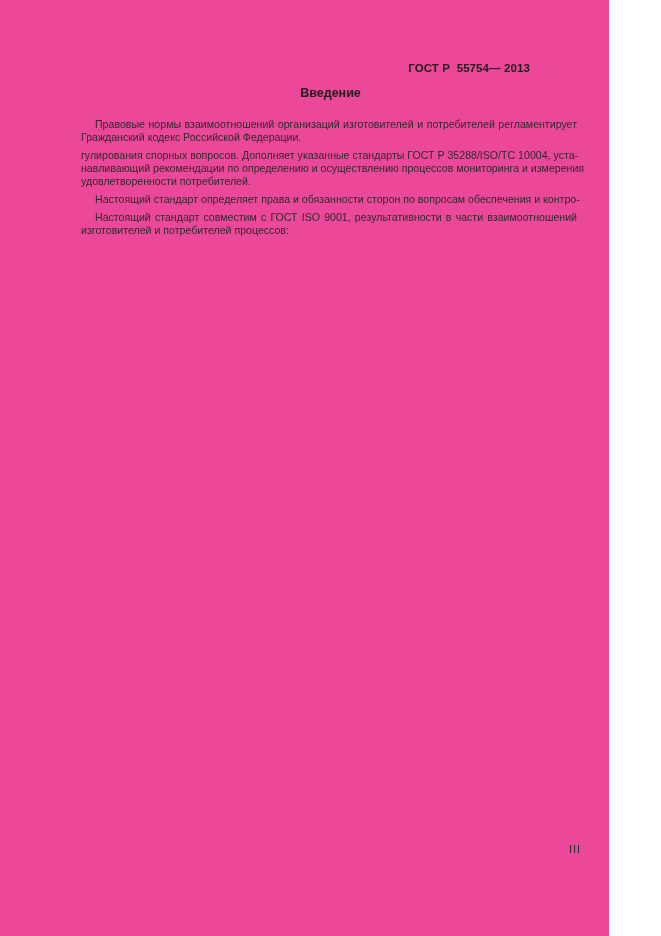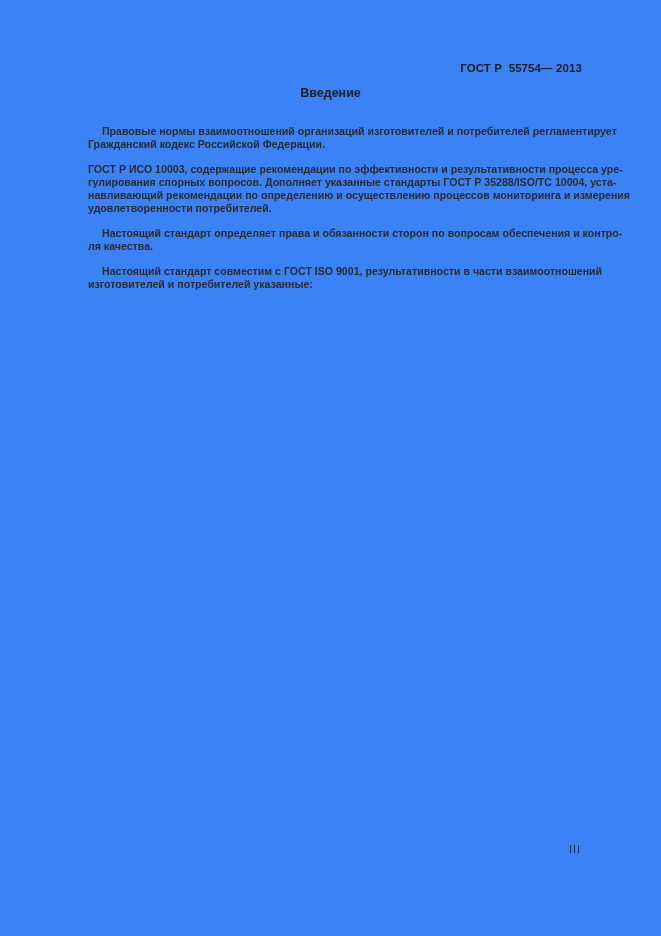--- a/index.html
+++ b/index.html
@@ -11,22 +11,22 @@
       width: 661px;
       height: 936px;
       position: relative;
       overflow: hidden;
       font-family: "Liberation Sans", "DejaVu Sans", sans-serif;
       color: #2a2a2a;
     }
     .page {
       position: absolute;
       left: 0; top: 0;
-      width: 661px; height: 936px;
-      background: #3b82f6;
+      width: 609px; height: 936px;
+      background: #ec4899;
     }
     .header-code {
       position: absolute;
       top: 62px;
       right: 79px;
       font-weight: bold;
       font-size: 11.5px;
       letter-spacing: 0.1px;
       color: #1e1e1e;
       white-space: pre;
@@ -44,24 +44,23 @@
     .body {
       position: absolute;
       top: 113px;
       left: 76px;
       width: 506px;
       font-size: 10.6px;
       line-height: 13px;
       color: #2b2b2b;
     }
     .para {
-      margin: 12px;
+      margin: 5px;
       text-align: justify;
       text-indent: 0;
-      font-weight: bold;
     }
     .line {
       display: block;
       white-space: nowrap;
       text-align: justify;
       text-align-last: justify;
       height: 13px;
     }
     .line.last { text-align-last: left; }
     .indent { padding-left: 14px; }
@@ -90,34 +89,32 @@
   <div class="title">Введение</div>
 
   <div class="body">
 
     <div class="para">
       <span class="line indent">Правовые нормы взаимоотношений организаций изготовителей и потребителей регламентирует</span>
       <span class="line last">Гражданский кодекс Российской Федерации.</span>
     </div>
 
     <div class="para">
-      <span class="line">ГОСТ Р ИСО 10003, содержащие рекомендации по эффективности и результативности процесса уре-</span>
       <span class="line">гулирования спорных вопросов. Дополняет указанные стандарты ГОСТ Р 35288/ISO/TC 10004, уста-</span>
       <span class="line">навливающий рекомендации по определению и осуществлению процессов мониторинга и измерения</span>
       <span class="line last">удовлетворенности потребителей.</span>
     </div>
 
     <div class="para">
       <span class="line indent">Настоящий стандарт определяет права и обязанности сторон по вопросам обеспечения и контро-</span>
-      <span class="line last">ля качества.</span>
     </div>
 
     <div class="para">
       <span class="line indent">Настоящий стандарт совместим с ГОСТ ISO 9001, результативности в части взаимоотношений</span>
-      <span class="line last">изготовителей и потребителей указанные:</span>
+      <span class="line last">изготовителей и потребителей процессов:</span>
     </div>
 
 
   </div>
 
   <div class="page-number">III</div>
 
 </div>
 
 </body></html>

